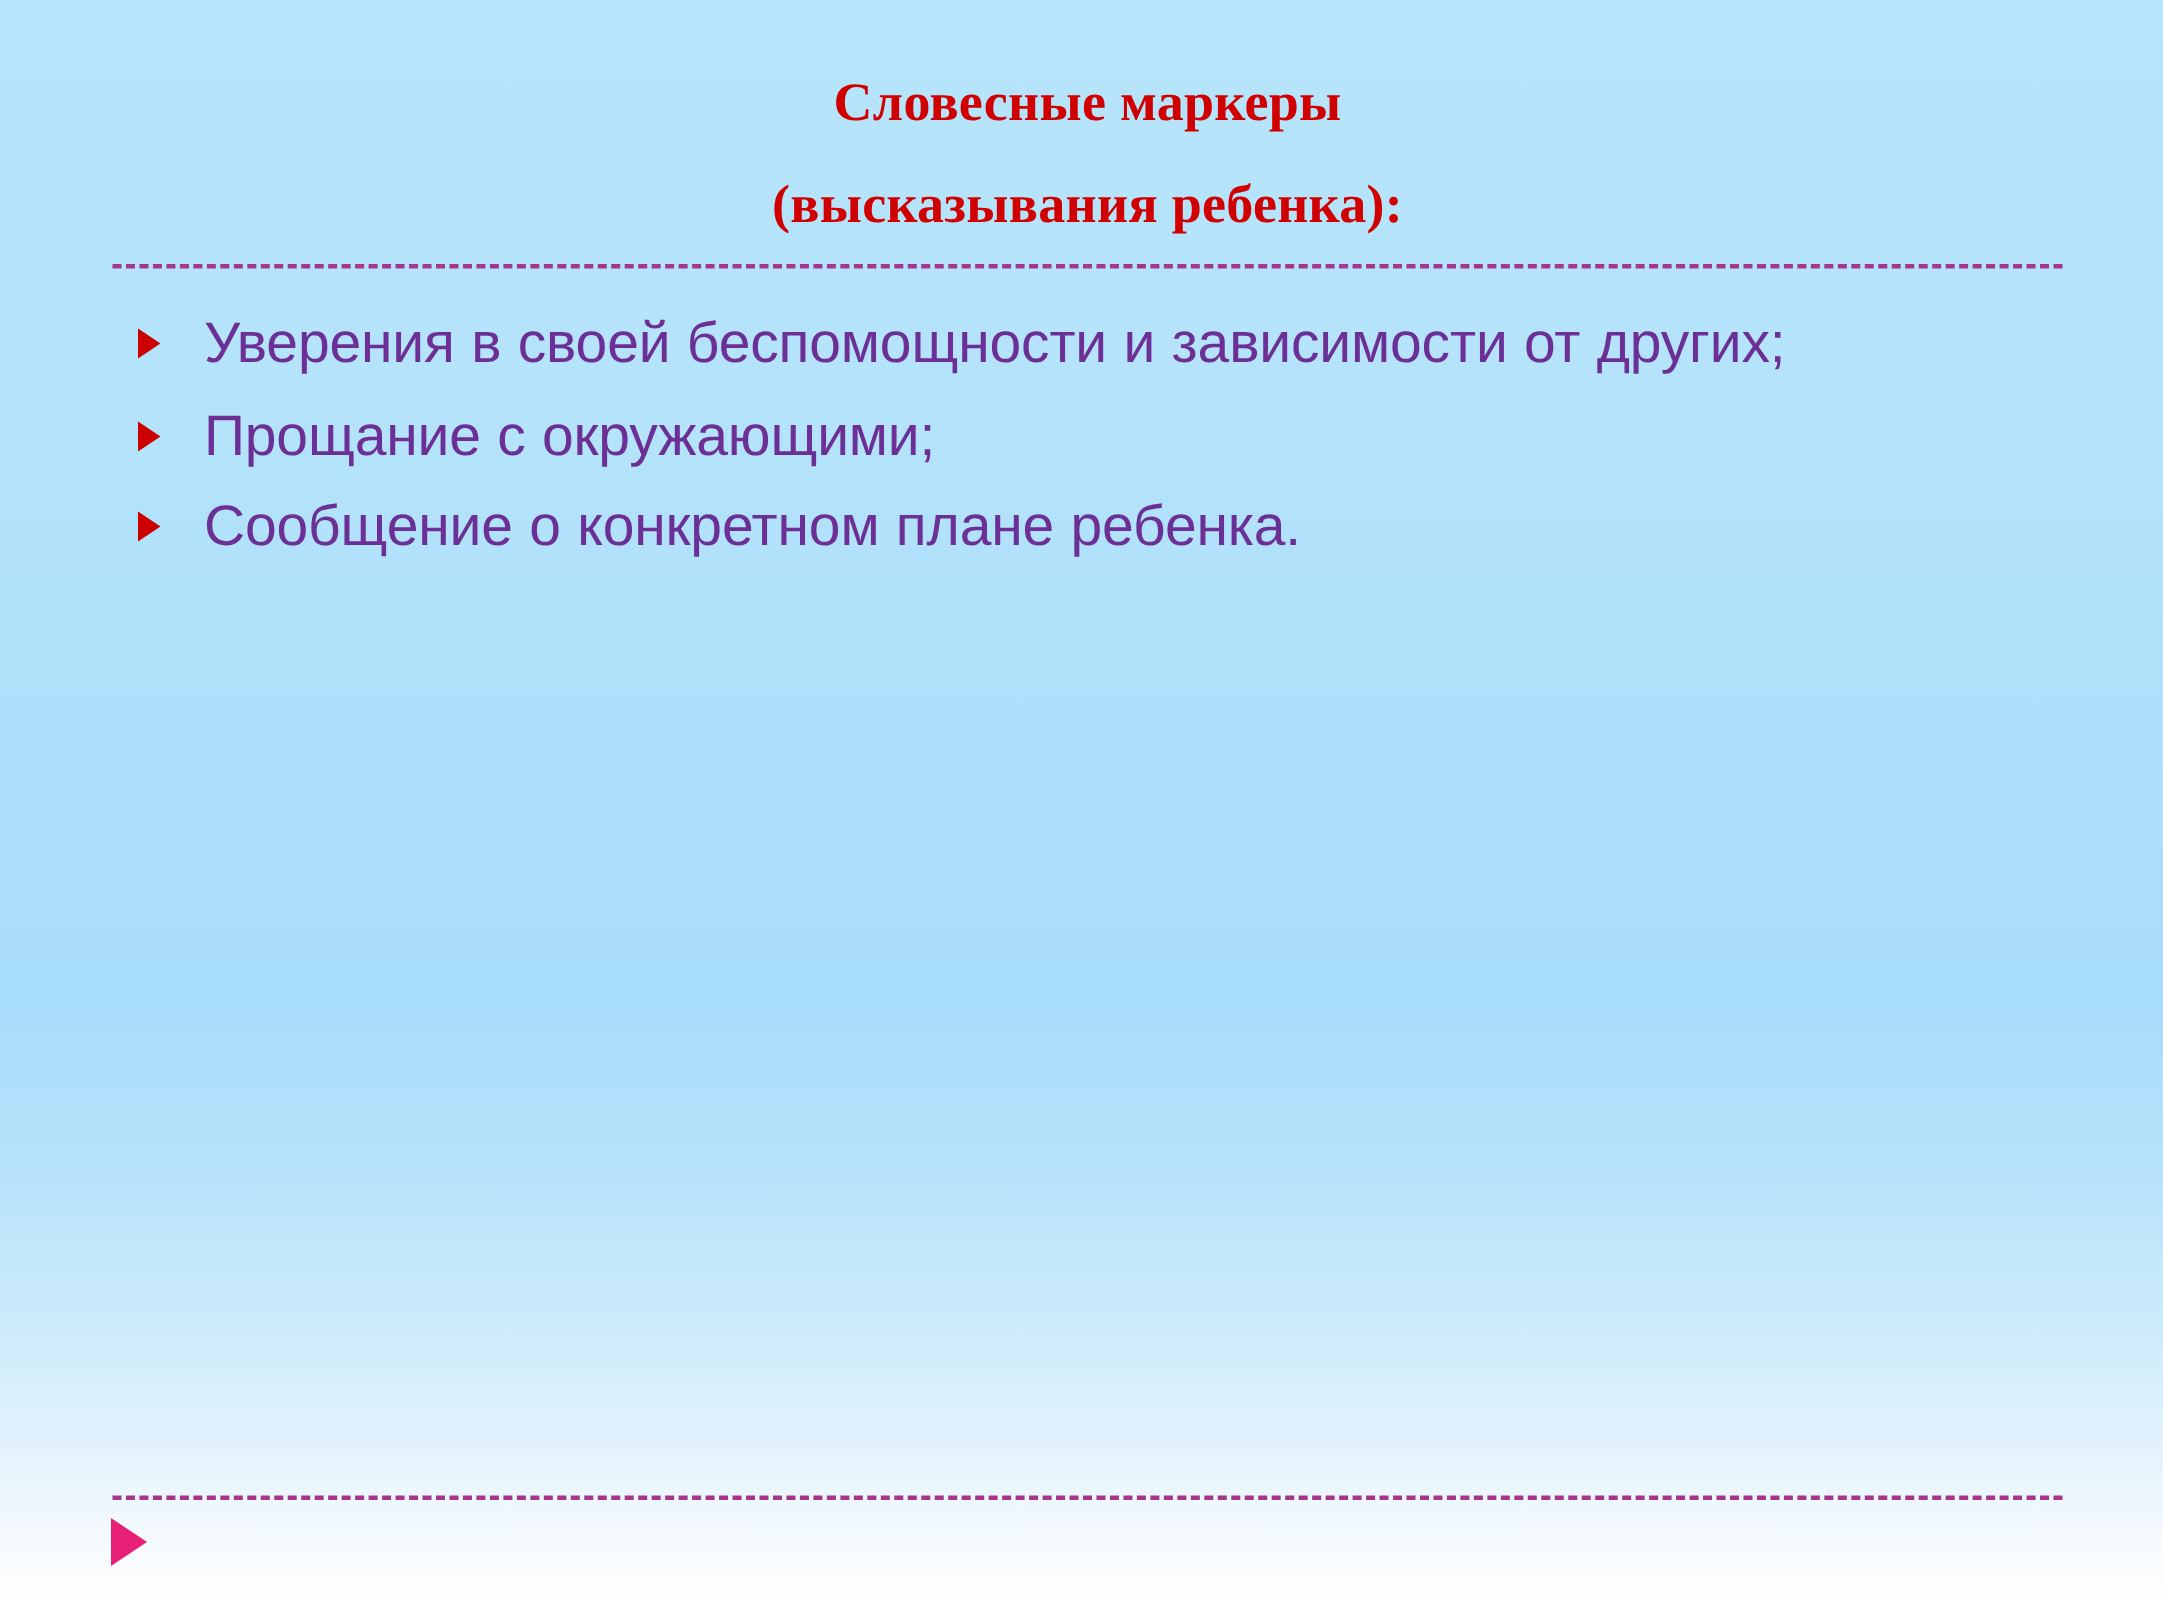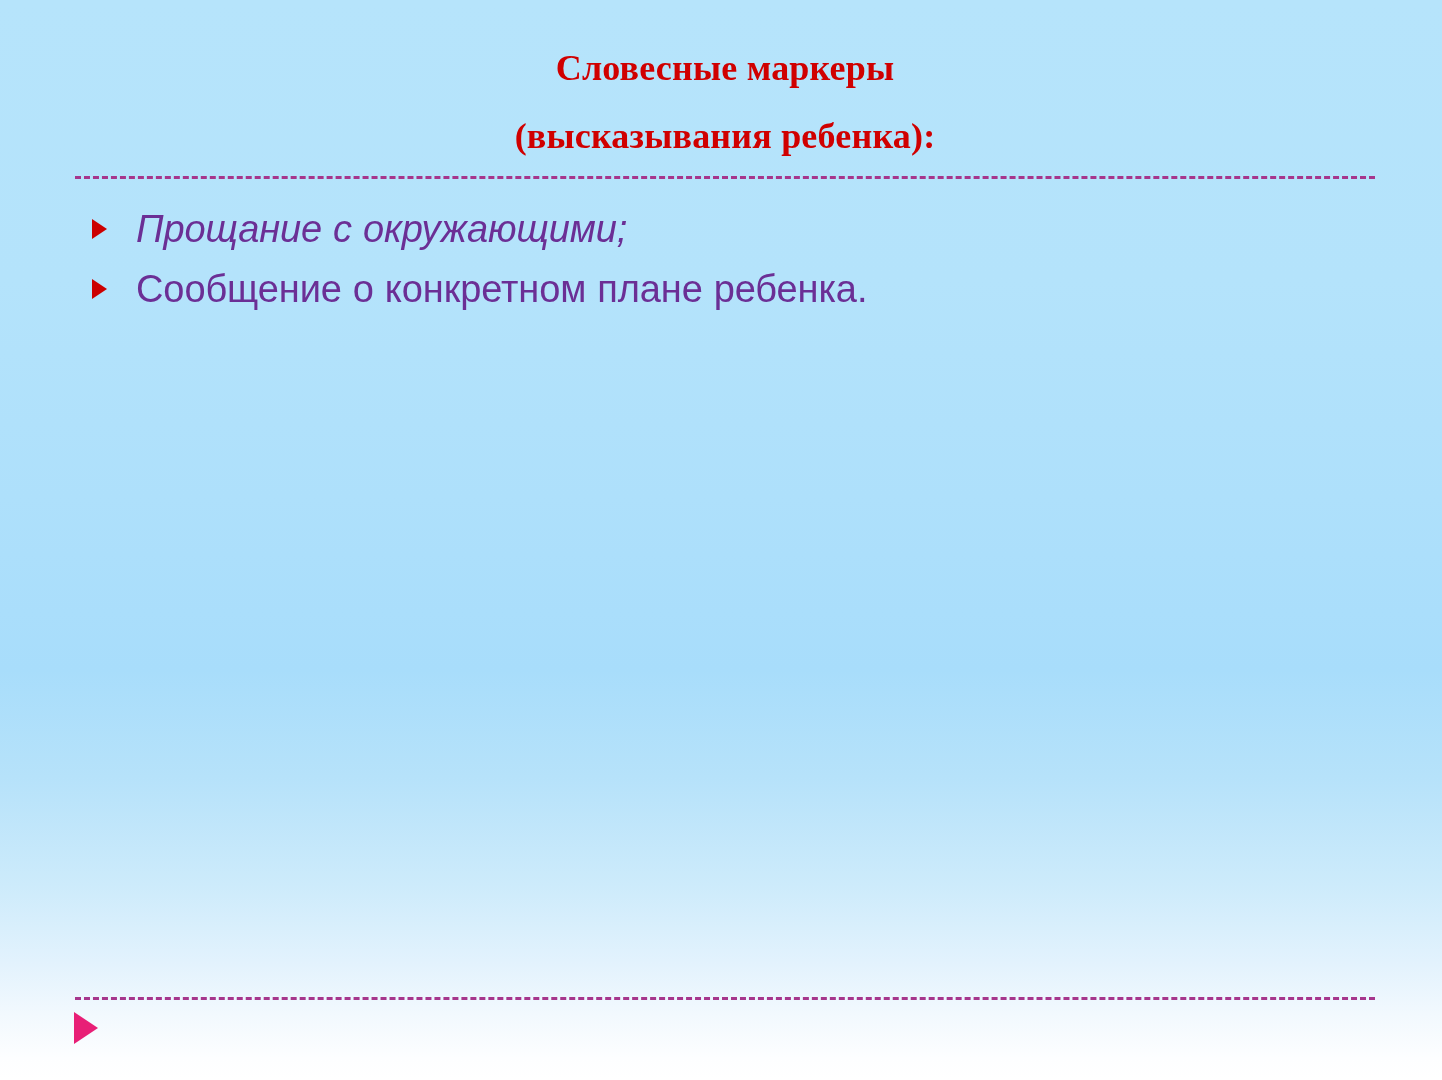--- a/index.html
+++ b/index.html
@@ -101,21 +101,21 @@
     line-height: 60px;
     color: #6b2f95;
     letter-spacing: -0.1px;
     word-spacing: 0.5px;
   }
 
   
   .item.i0 { margin-bottom: 2px; }
   .item.i1 { margin-bottom: 2px; }
   .item.i2 { margin-bottom: 2px; }
-  .item.i3 { margin-bottom: 0px; font-style: italic; }
+  .item.i3 { margin-bottom: 0px; }
   .item.i4 { margin-bottom: 6px; }
   .item.i5 { margin-bottom: 4px; }
 
   
   .footer-bullet {
     position: absolute;
     left: 74px;
     top: 1012px;
     width: 0;
     height: 0;
@@ -133,20 +133,24 @@
     <div class="title-line">Словесные маркеры</div>
     <div class="title-line">(высказывания ребенка):</div>
   </div>
 
   <div class="rule rule-top"></div>
 
   <div class="body-list">
 
 
 
+    <div class="item i2">
+      <span class="bullet-tri"></span>
+      <span class="item-text">Уверения в своей беспомощности и зависимости от других;</span>
+    </div>
 
     <div class="item i3">
       <span class="bullet-tri"></span>
       <span class="item-text">Прощание с окружающими;</span>
     </div>
 
 
 
     <div class="item i6">
       <span class="bullet-tri"></span>

